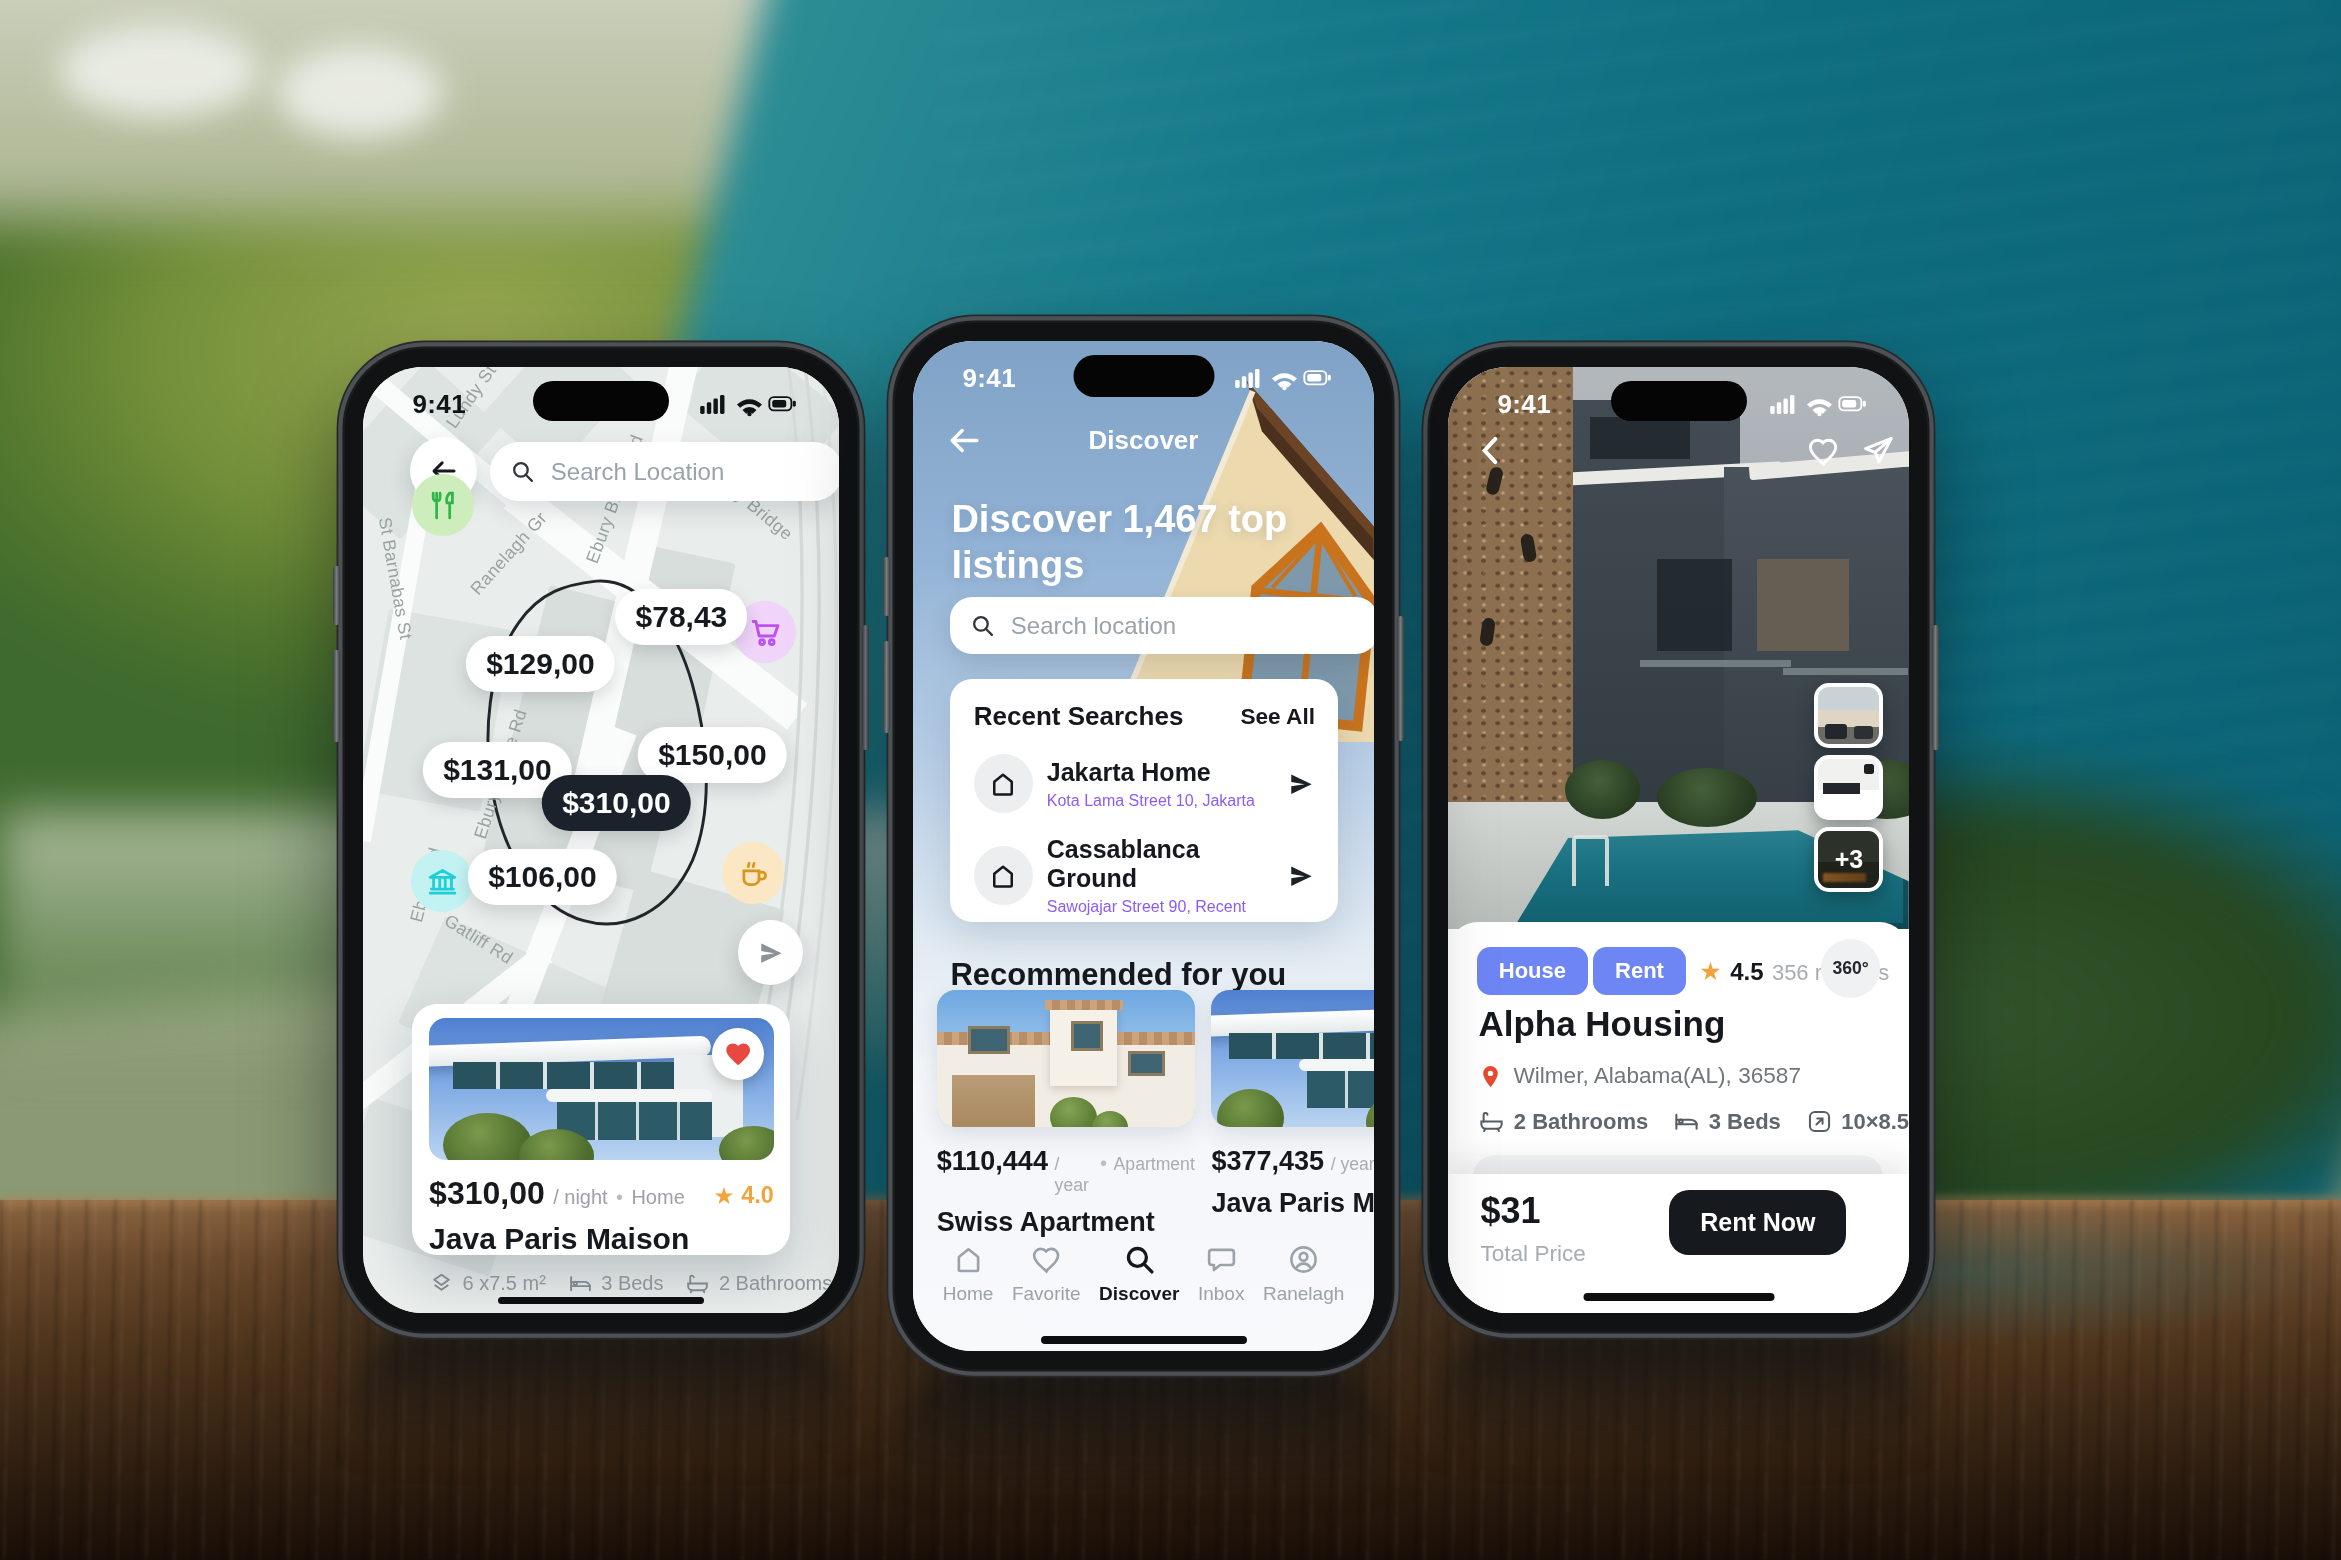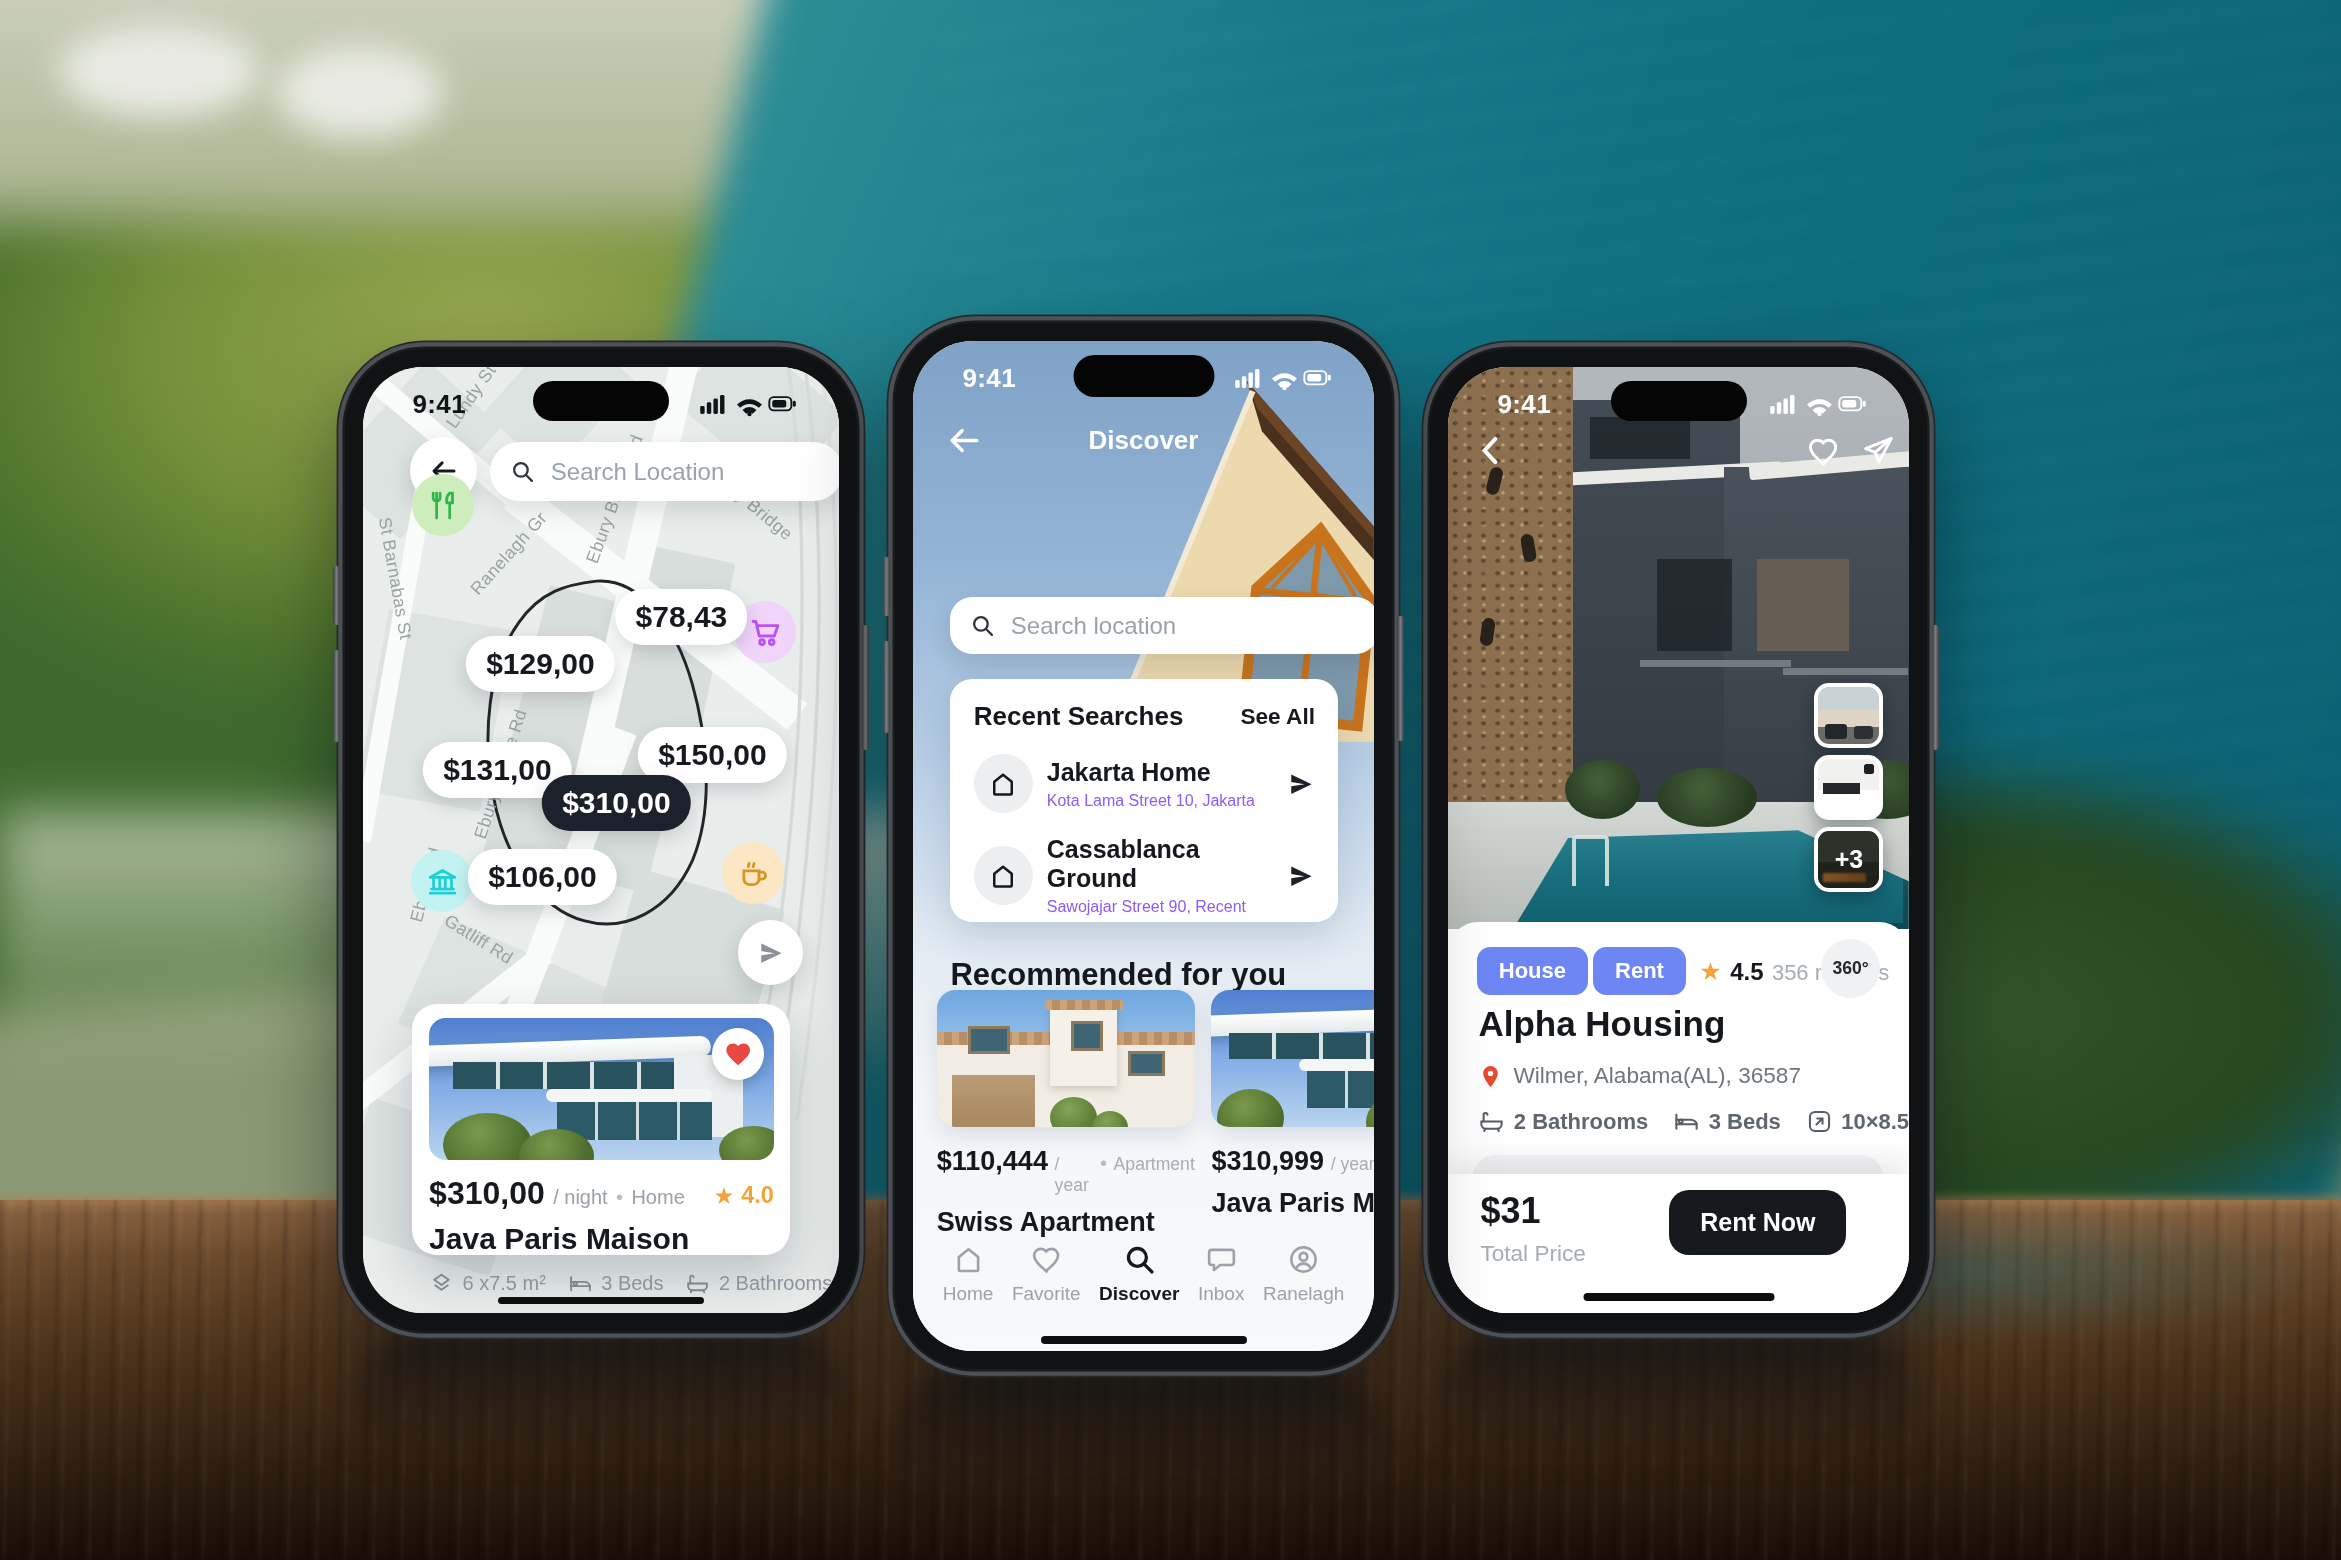--- a/index.html
+++ b/index.html
@@ -388,20 +388,21 @@
         </g>
       </svg>
 
       <div class="m-nav">
         <svg class="backbtn" viewBox="0 0 24 24" fill="none" stroke="currentColor" stroke-width="2.2" stroke-linecap="round" stroke-linejoin="round">
           <path d="M20 12H4.5"></path>
             <path d="M10.5 5.5 4 12l6.5 6.5"></path>
         </svg>
         <div class="m-title">Discover</div>
       </div>
+      <div class="m-heading">Discover 1,467 top listings</div>
 
       <div class="searchpill m-search">
         <svg width="25" height="25" viewBox="0 0 24 24" fill="none" stroke="#30363c" stroke-width="2.2" stroke-linecap="round">
           <circle cx="10.5" cy="10.5" r="6.5"></circle>
             <path d="M15.6 15.6 21 21"></path>
         </svg>
         <input readonly="" placeholder="Search location" style="">
       </div>
 
       <div class="recent-card">
@@ -470,21 +471,21 @@
           <div class="art-modern">
             <div class="am-roof"></div>
               <div class="am-glass"></div>
             <div class="am-slab"></div>
               <div class="am-glass2"></div>
             <div class="am-plant" style="left:2%;bottom:-14%;width:26%;height:42%;"></div>
             <div class="am-plant" style="left:60%;bottom:-16%;width:24%;height:40%;"></div>
           </div>
         </div>
         <div class="rec-price-row">
-          <span class="rec-price">$310,999</span>
+          <span class="rec-price">$377,435</span>
           <span class="rec-unit">/ year</span>
 
         </div>
         <div class="rec-name">Java Paris Maison</div>
       </div>
 
       <div class="tabbar">
         <div class="tab">
           <svg viewBox="0 0 24 24" fill="none" stroke="currentColor" stroke-width="1.9" stroke-linejoin="round">
               <path d="M5 10.2 12 4.6l7 5.6v9.2a1 1 0 0 1-1 1H6a1 1 0 0 1-1-1z"></path>

